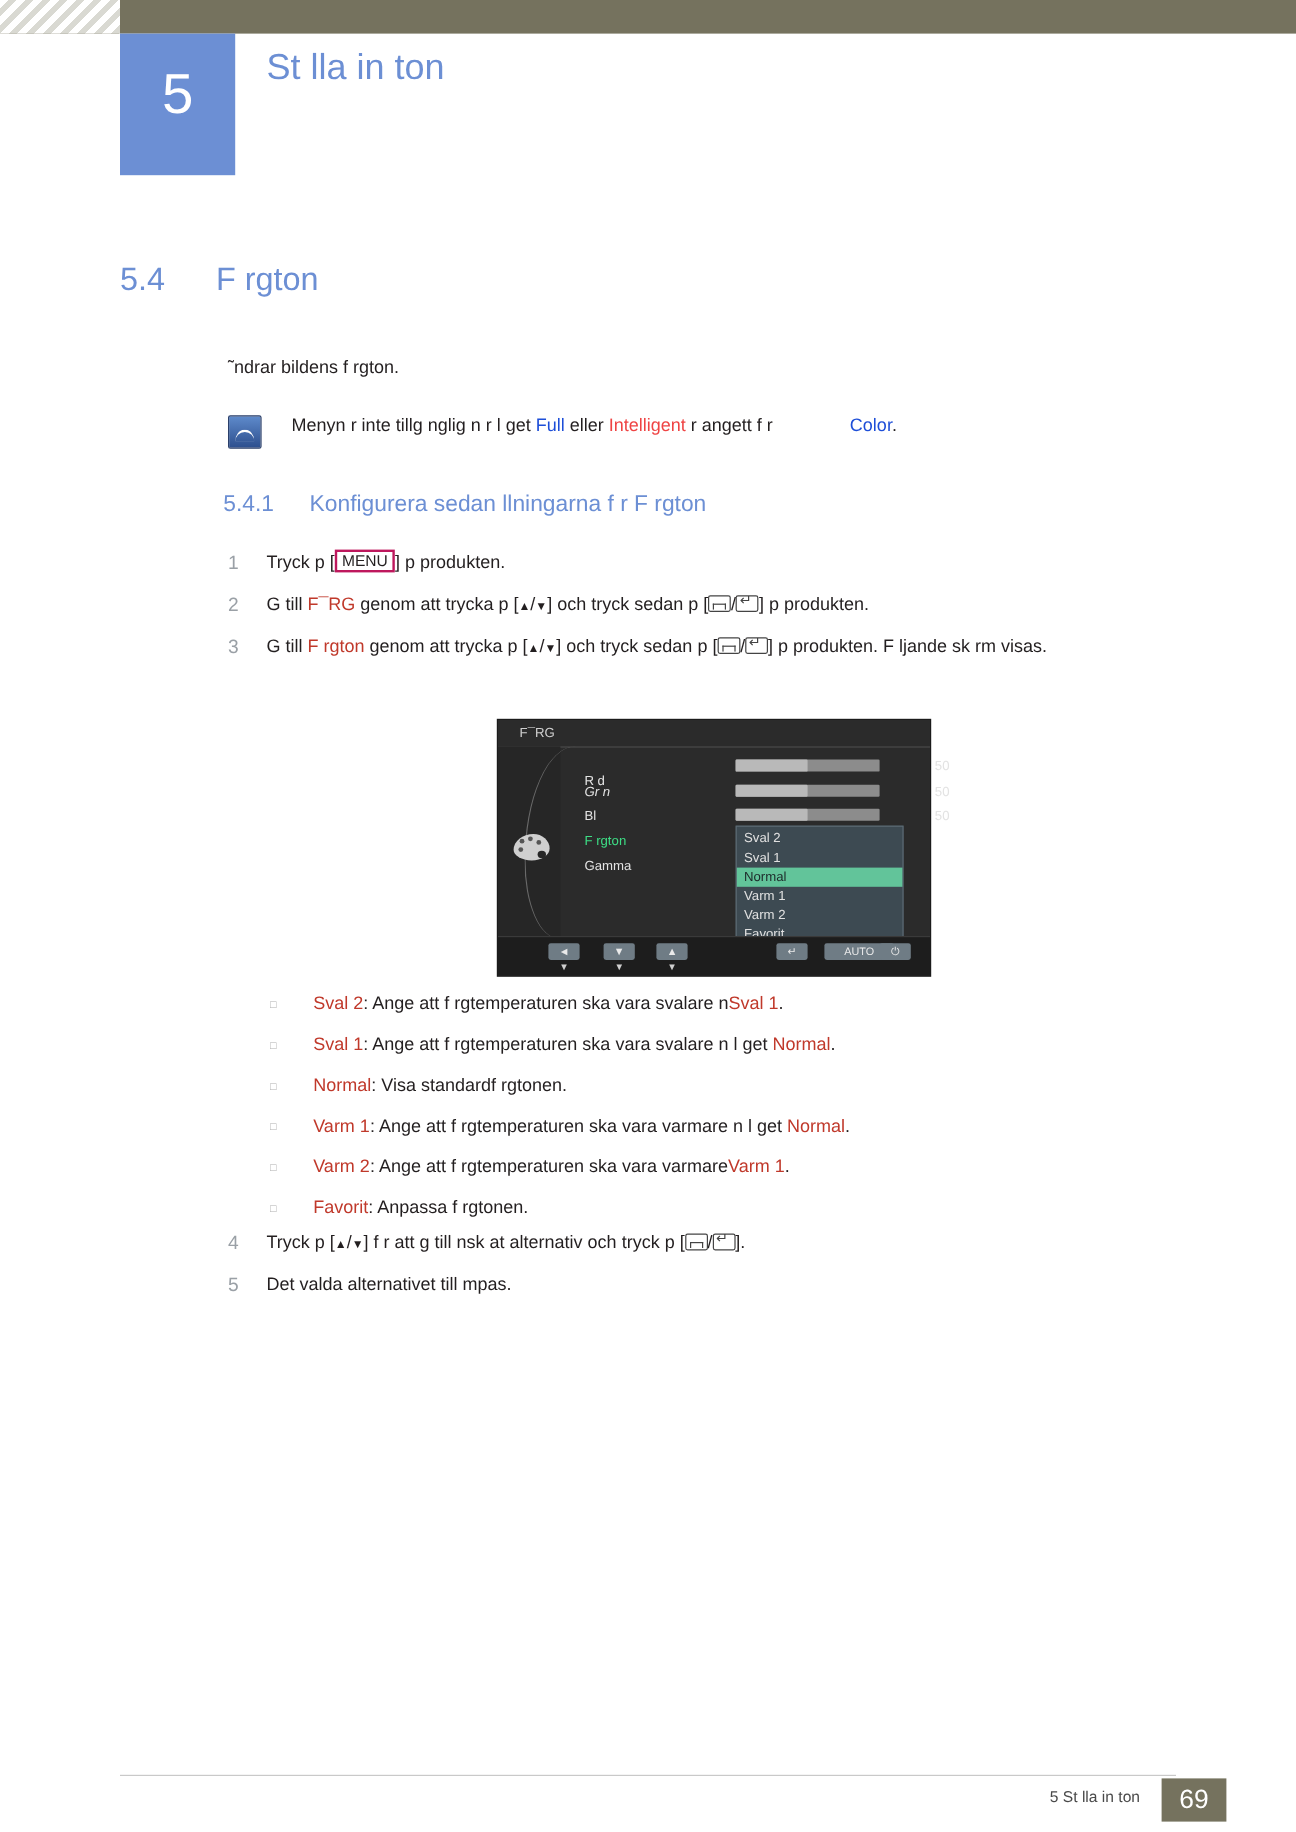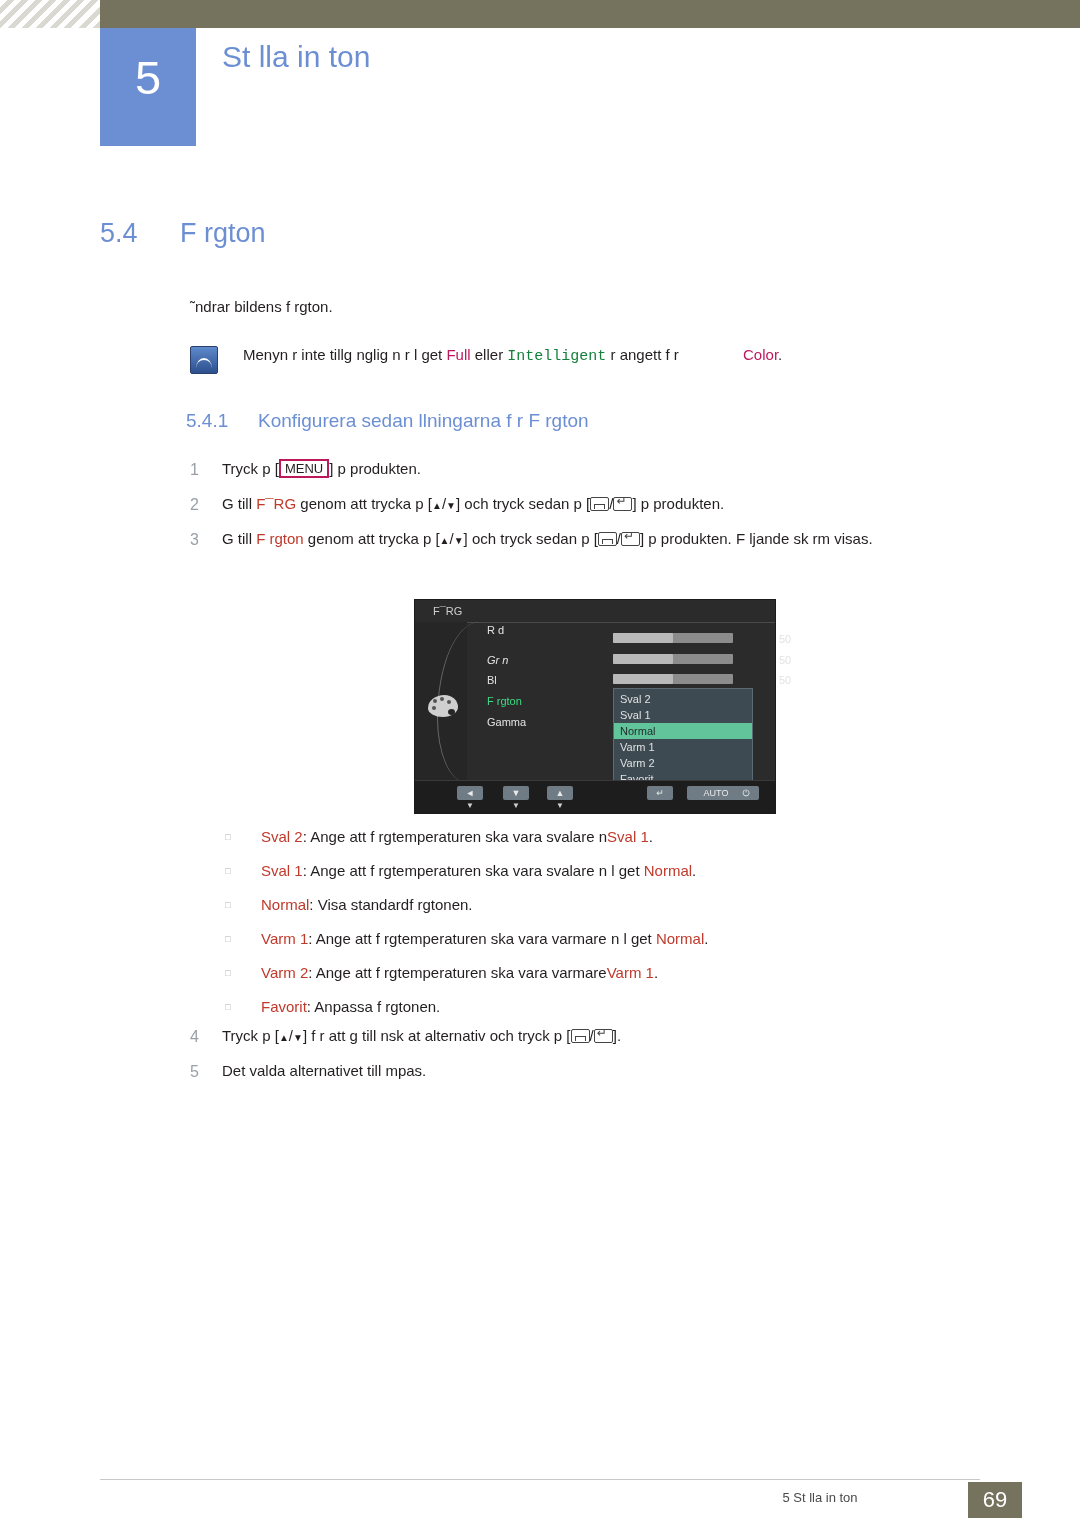--- a/index.html
+++ b/index.html
@@ -105,22 +105,22 @@
     border-radius: 50% 50% 0 0 / 100% 100% 0 0;
   }
   .note-line {
     position: absolute;
     top: 346px;
     left: 243px;
     width: 720px;
     font-size: 15px;
     white-space: nowrap;
   }
-  .note-line .red { color: #be185d; }
-  .note-line .blue { color: #15803d; font-family: Liberation Mono, monospace; }
+  .note-line .red { color: #1d4ed8; }
+  .note-line .blue { color: #ef4444; }
   .note-line .sp-wide { display: inline-block; width: 60px; }
 
   
   .subsec-num {
     position: absolute;
     top: 410px;
     left: 186px;
     font-size: 19px;
     color: #6c8fd4;
   }
@@ -276,21 +276,21 @@
     border-radius: 50%;
     background: #555;
   }
 
   .osd-label {
     position: absolute;
     left: 72px;
     font-size: 11px;
     color: #e3e3e3;
   }
-  .lbl-red   { top: 24px; text-align: right; }
+  .lbl-red   { top: 45px; text-align: right; }
   .lbl-green { top: 54px; font-style: italic; }
   .lbl-blue  { top: 74px; }
   .lbl-tone  { top: 95px; color: #3ddc84; }
   .lbl-gamma { top: 116px; }
 
   .bar-track {
     position: absolute;
     left: 198px;
     width: 120px;
     height: 10px;
@@ -394,21 +394,21 @@
     top: 1479px;
     width: 880px;
     height: 1px;
     background: #c9c9c9;
   }
   .footer-text {
     position: absolute;
     top: 1490px;
     left: 690px;
     width: 260px;
-    text-align: center;
+    text-align: right;
     font-size: 13px;
     color: #4a4a4a;
   }
   .footer-page {
     position: absolute;
     top: 1482px;
     left: 968px;
     width: 54px;
     height: 36px;
     background: #75725e;

